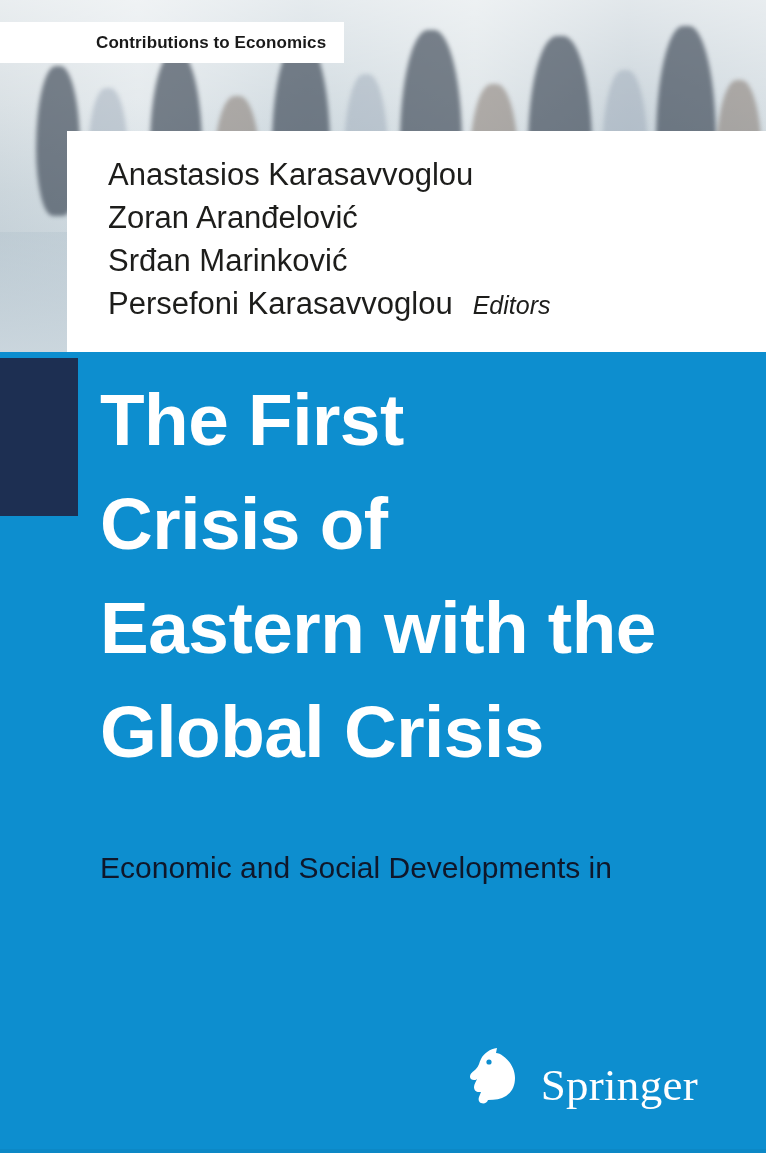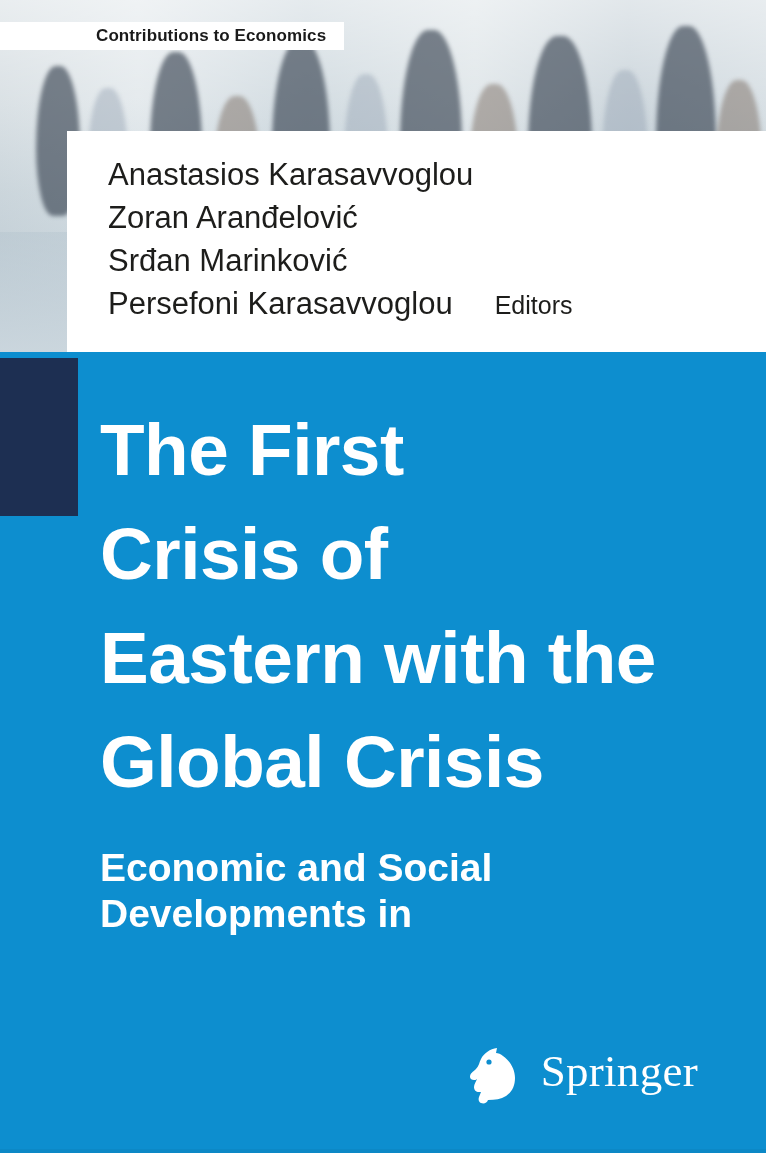--- a/index.html
+++ b/index.html
@@ -63,21 +63,21 @@
     background: rgba(235,238,240,0.85);
     border-radius: 50% 40% 40% 50% / 60% 60% 40% 40%;
     filter: blur(1.2px);
   }
 
   
   .series-banner {
     position: absolute;
     left: 0;
     top: 22px;
-    height: 28px;
+    height: 41px;
     background: #ffffff;
     display: flex;
     align-items: center;
     padding: 0 18px 0 96px;
     box-sizing: border-box;
   }
   .series-banner span {
     font-size: 17px;
     font-weight: bold;
     color: #1a1a1a;
@@ -98,71 +98,72 @@
   }
   .editor-line {
     font-size: 31px;
     color: #1d1d1b;
     line-height: 43px;
     white-space: nowrap;
     font-weight: normal;
   }
   .editors-tag {
     font-size: 25px;
+    font-style: italic;
     color: #1d1d1b;
-    margin-left: 42px;
+    margin-left: 20px;
   }
 
   
   .accent-square {
     position: absolute;
     left: 0;
     top: 358px;
     width: 78px;
     height: 158px;
     background: #1d2f52;
   }
 
   
   .title-block {
     position: absolute;
     left: 100px;
-    top: 398px;
+    top: 368px;
     width: 640px;
   }
   .title-line {
     font-size: 73px;
     line-height: 104px;
     color: #ffffff;
     font-weight: bold;
     letter-spacing: -0.5px;
     white-space: nowrap;
   }
 
   
   .subtitle-block {
     position: absolute;
     left: 100px;
     top: 845px;
     width: 620px;
   }
   .subtitle-line {
-    font-size: 39px;
+    font-size: 30px;
     line-height: 46px;
-    color: #ffffff;
-    font-weight: bold;
+    color: #0f172a;
+    font-weight: normal;
   }
 
   
   .publisher {
     position: absolute;
     right: 68px;
     bottom: 42px;
     display: flex;
-    align-items: flex-start;
+    align-items: flex-end;
     gap: 12px;
   }
   .springer-name {
     font-size: 45px;
     color: #ffffff;
     font-family: "Liberation Serif", serif;
     letter-spacing: 0.3px;
   }
   .knight {
     width: 62px;

